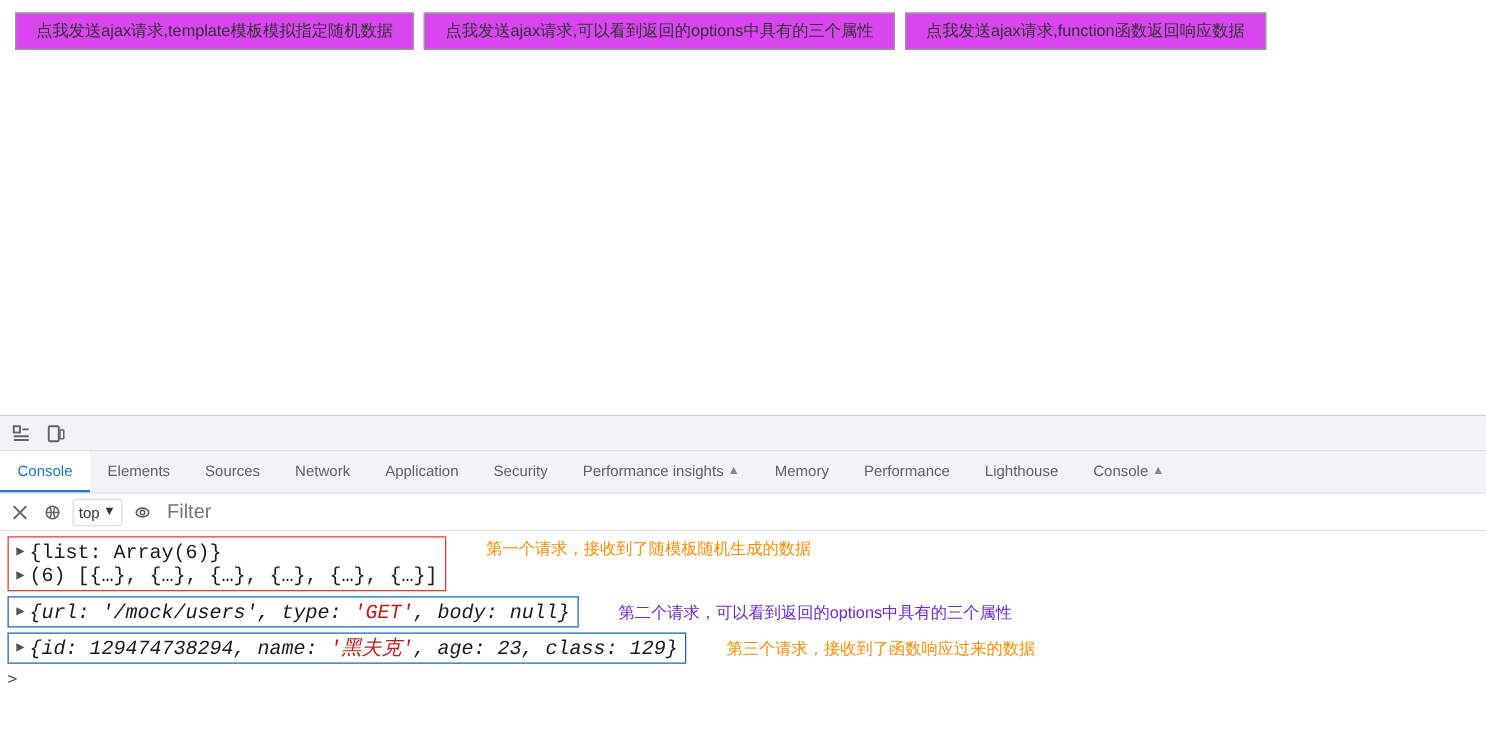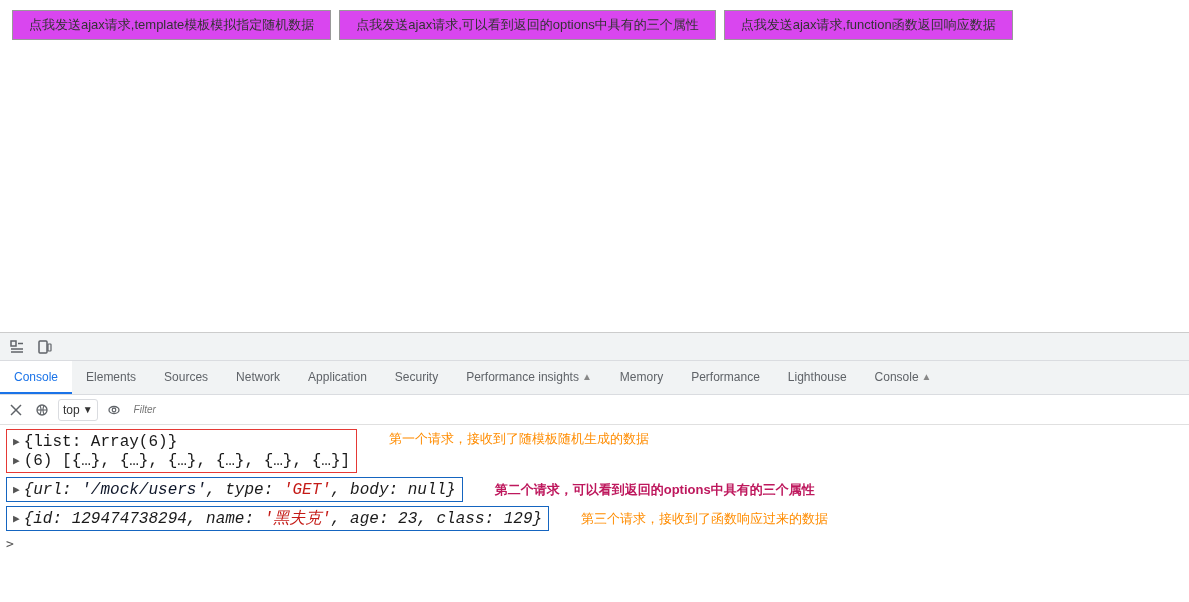--- a/index.html
+++ b/index.html
@@ -146,25 +146,24 @@
       cursor: pointer;
       background: #fff;
       gap: 3px;
       height: 22px;
     }
 
     .filter-input {
       flex: 1;
       border: none;
       outline: none;
-      font-size: 10px;
+      font-size: 16px;
       color: #a21caf;
       background: transparent;
       padding: 2px 4px;
-      font-style: italic;
     }
 
     
     .console-output {
       flex: 1;
       background: #fff;
       overflow-y: auto;
       font-family: 'Consolas', 'Courier New', monospace;
       font-size: 12px;
       padding: 2px 0;
@@ -189,21 +188,21 @@
 
     .console-annotation {
       margin-left: 32px;
       font-size: 13px;
       font-family: 'Segoe UI', Arial, sans-serif;
       line-height: 18px;
       margin-top: 1px;
     }
 
     .annotation-orange { color: #ff8c00; }
-    .annotation-cyan { color: #be185d; font-weight: bold; }
+    .annotation-cyan { color: #6d28d9; }
 
     .console-prompt-line {
       display: flex;
       align-items: center;
       padding: 2px 6px;
       min-height: 20px;
     }
     .prompt-symbol {
       color: #555;
       font-family: monospace;

